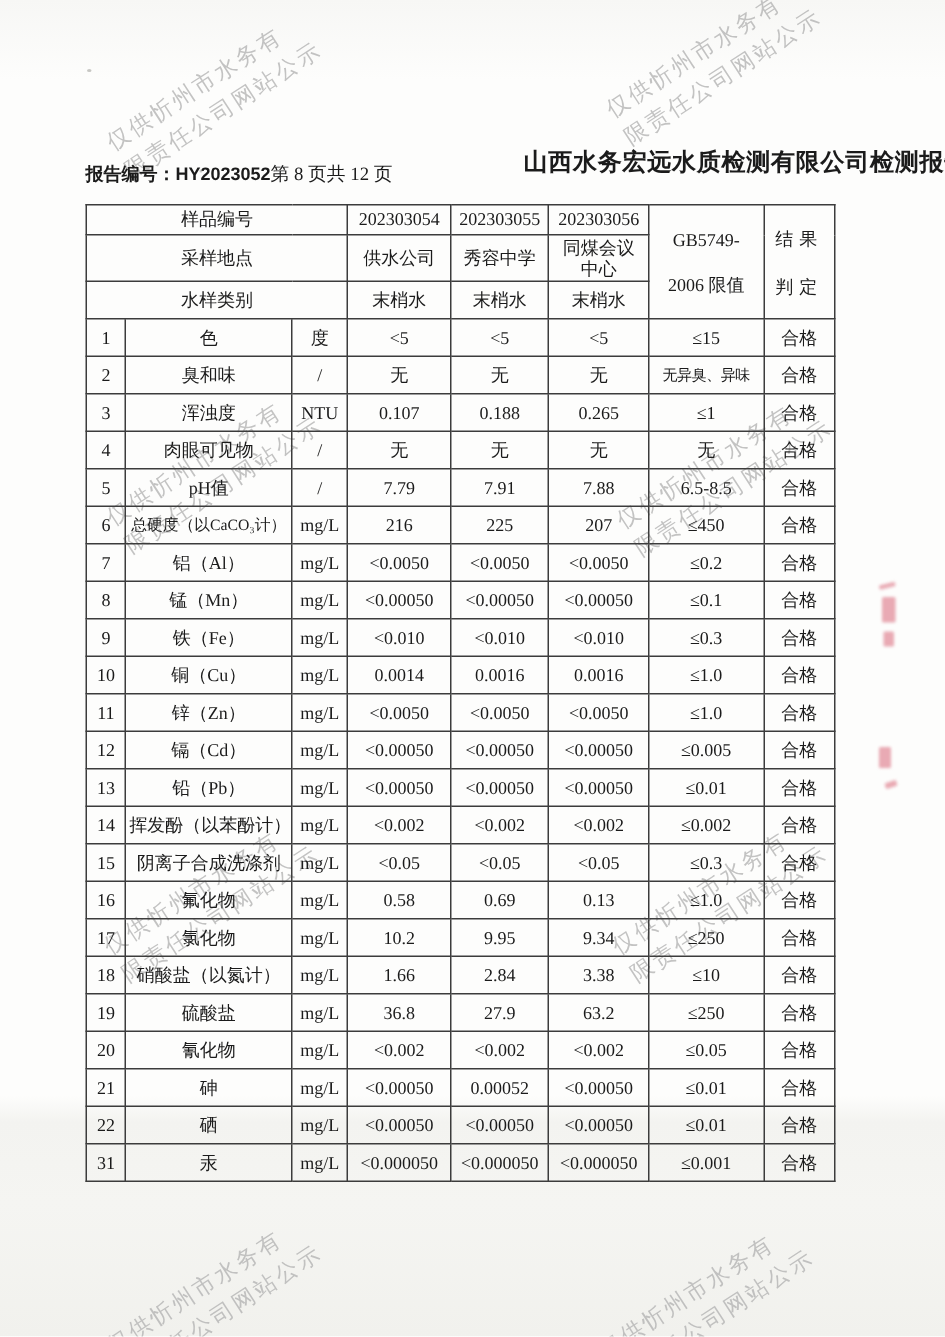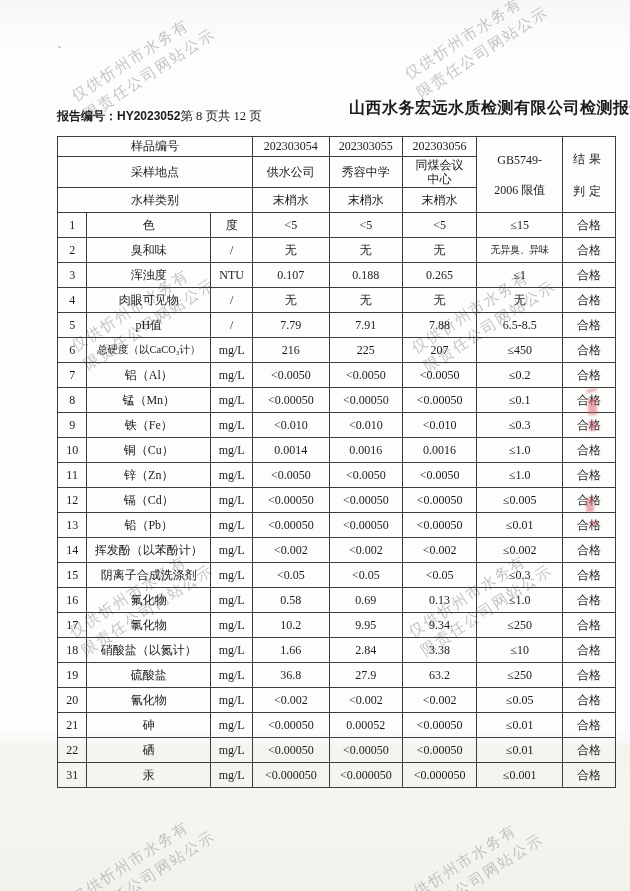--- a/index.html
+++ b/index.html
@@ -16,21 +16,21 @@
   
   .title{position:absolute;top:82px;left:0;width:630px;text-align:right;margin:16px;
          font-family:"Liberation Sans","DejaVu Sans",sans-serif;
          font-size:16px;font-weight:700;letter-spacing:.5px;}
   .meta{position:absolute;top:108px;left:57px;width:499px;display:flex;
         justify-content:flex-start;align-items:baseline;}
   .report-no{font-family:"Liberation Sans","DejaVu Sans",sans-serif;
              font-weight:700;font-size:12px;}
   .page-no{font-size:12.5px;}
   
-  table.results{position:absolute;top:136px;left:57px;width:559px;
+  table.results{position:absolute;top:136px;left:57px;width:500px;
                 border-collapse:collapse;table-layout:fixed;}
   .results td{border:1px solid #3c3c3c;text-align:center;vertical-align:middle;
               font-size:12px;padding:0 2px;overflow:hidden;}
   .results thead tr.h1 td{height:19px;}
   .results thead tr.h2 td{height:30px;}
   .results thead tr.h3 td{height:24px;}
   .results tbody td{height:24px;}
   .c-item{text-align:left;padding-left:5px;white-space:nowrap;font-size:11.5px;}
   .c-item.tight{font-size:10.5px;}
   .c-limit.small{font-size:10px;letter-spacing:-.3px;margin-top:23px;}

